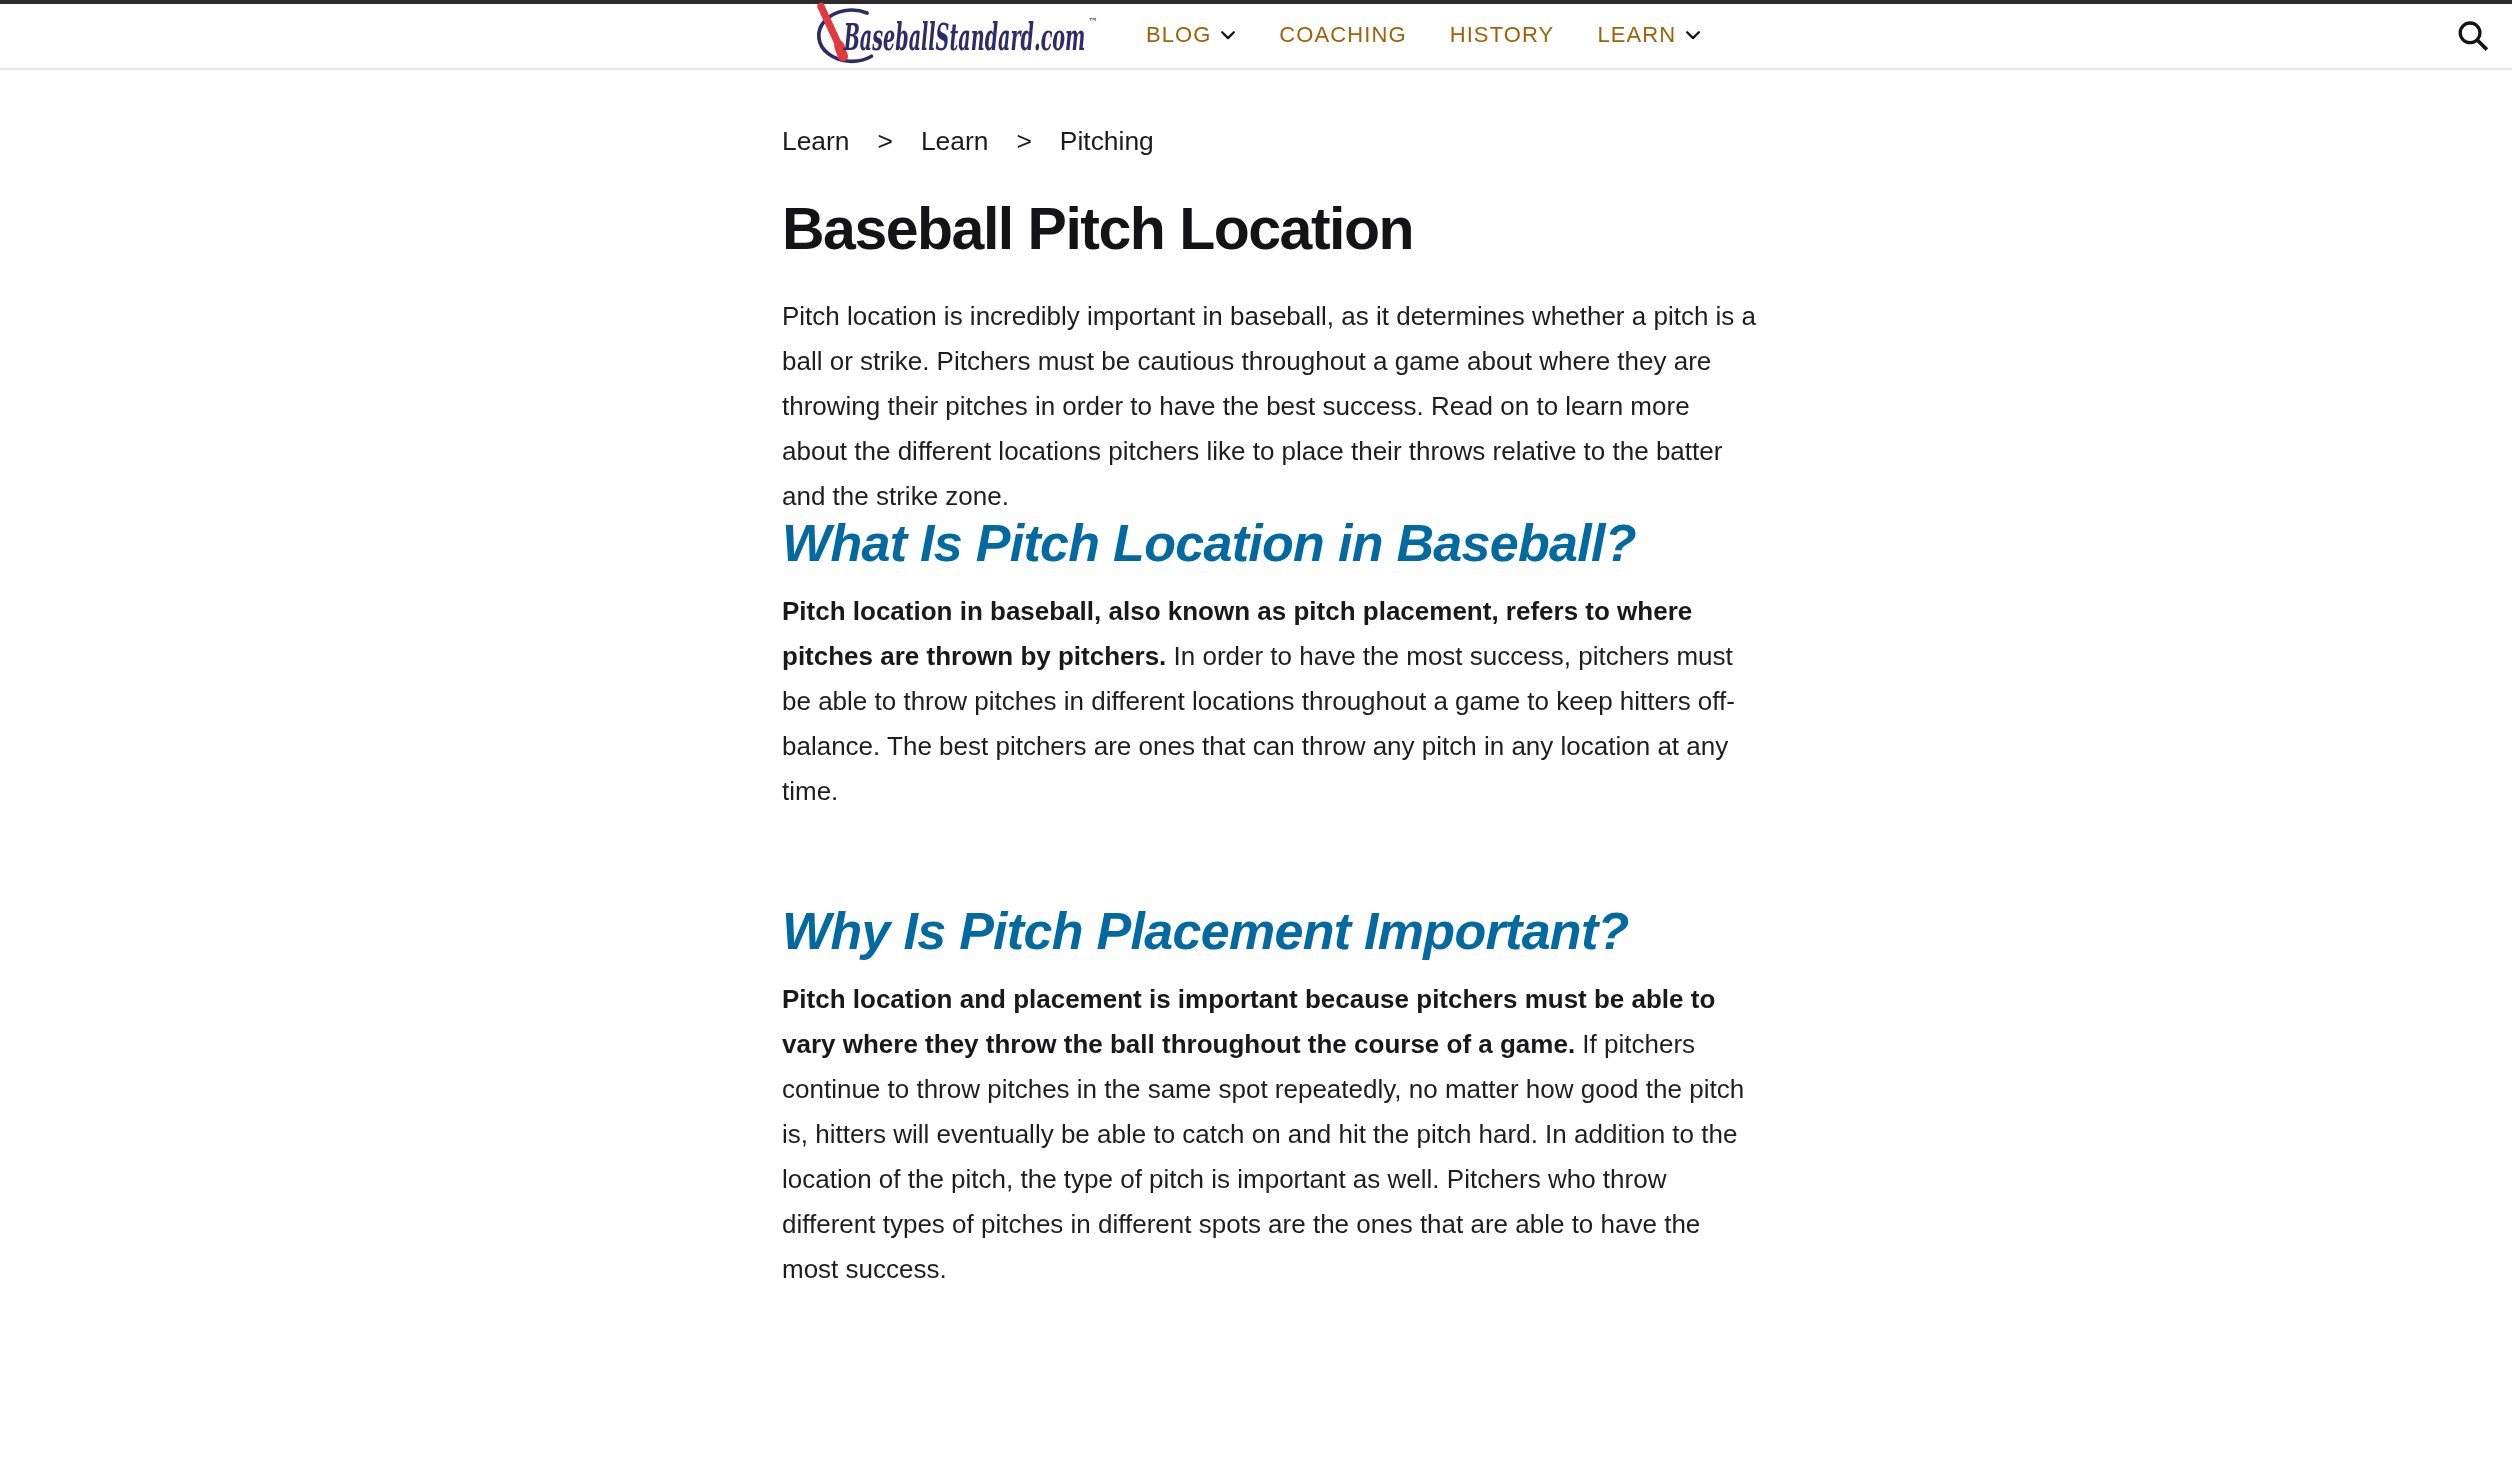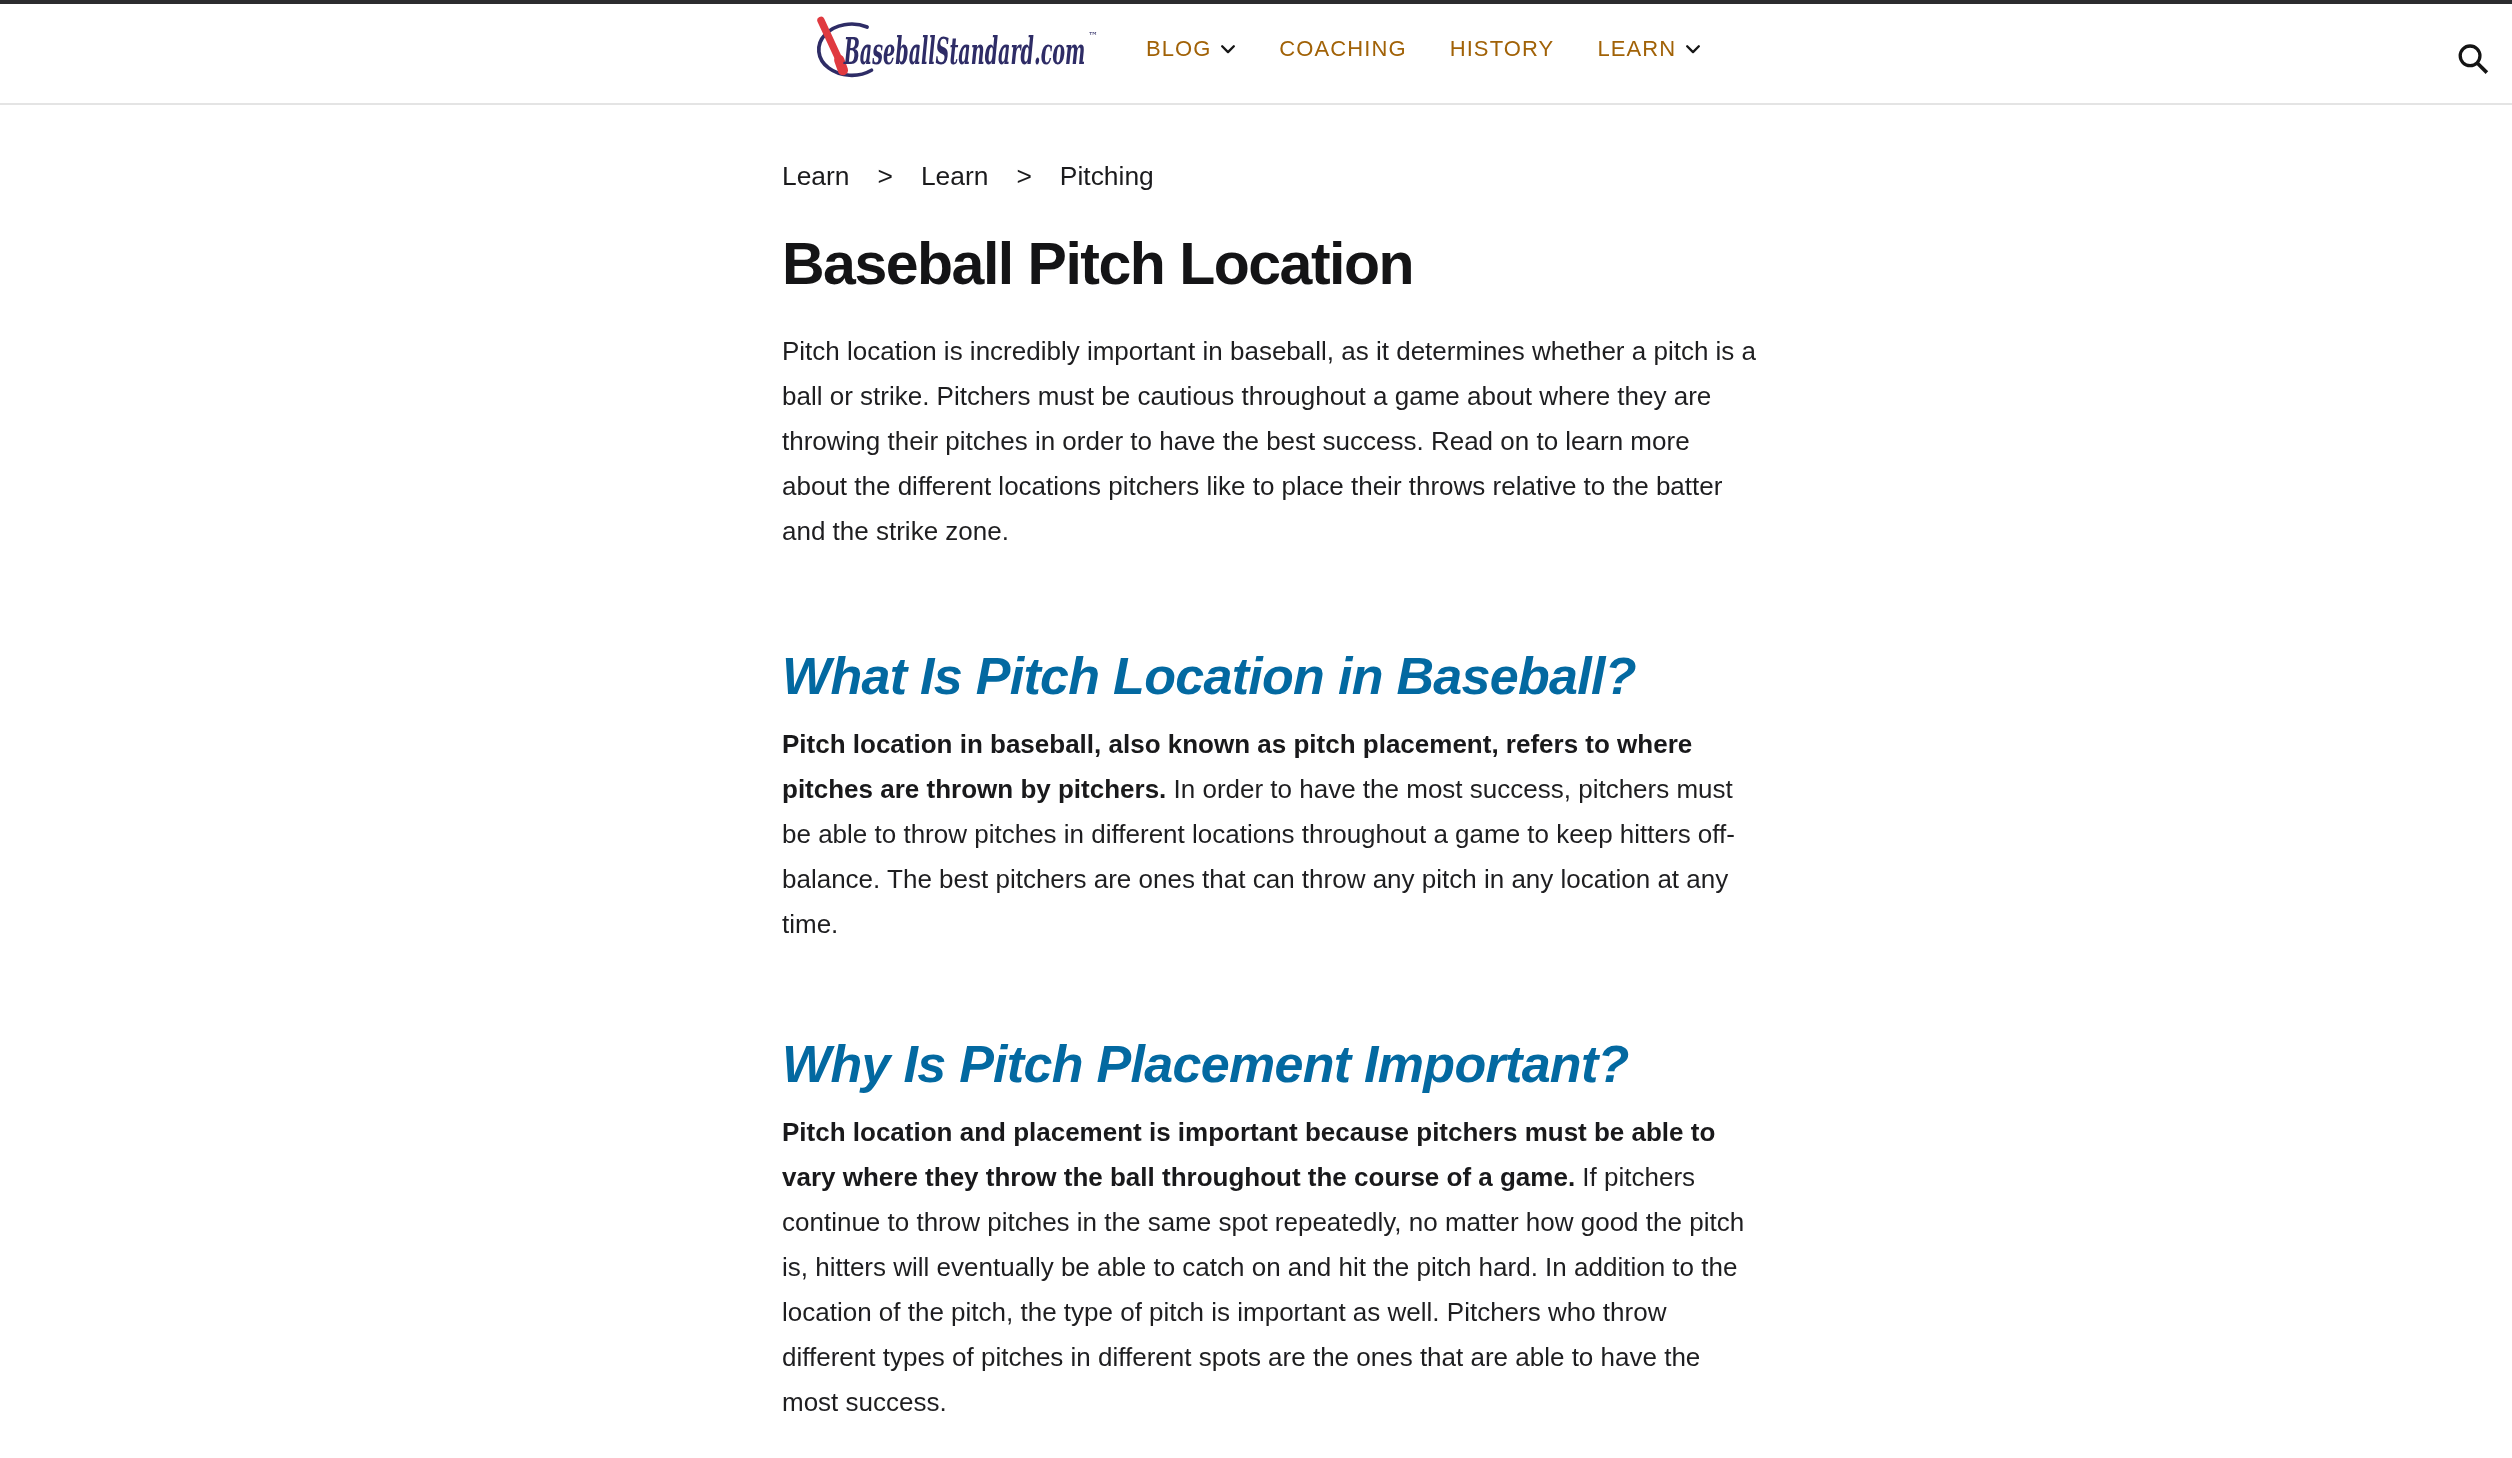--- a/index.html
+++ b/index.html
@@ -11,27 +11,26 @@
     background: #ffffff;
     font-family: "Liberation Sans", sans-serif;
     color: #1d1d1f;
   }
   .top-bar {
     height: 4.4px;
     background: #2c2c2e;
     width: 100%;
   }
   header.site-header {
-    height: 89px;
+    height: 66px;
     background: #ffffff;
     border-bottom: 2.2px solid #e4e4e4;
     position: relative;
     display: flex;
-    align-items: flex-start;
-    margin-top: 12px;
+    align-items: flex-end;
   }
   .header-inner {
     display: flex;
     align-items: center;
     margin: 0 auto;
     gap: 47px;
   }
   .logo { display: block; cursor: pointer; text-decoration: none; }
   nav.main-nav {
     display: flex;
@@ -90,21 +89,21 @@
     font-size: 26.4px;
     line-height: 31px;
     color: #1d1d1f;
   }
   p.body-text {
     margin: 0;
     font-size: 26px;
     line-height: 45px;
     color: #1e1e20;
   }
-  p.intro { margin-bottom: 98px; }
+  p.intro { }
   p.section-text { margin-bottom: 93px; }
   p.section-text:last-child { margin-bottom: 0; }
   h2.section-heading {
     margin: 0 0 22px 0;
     font-size: 52px;
     line-height: 48px;
     font-weight: 800;
     font-style: italic;
     letter-spacing: -0.7px;
     color: #0369a1;

